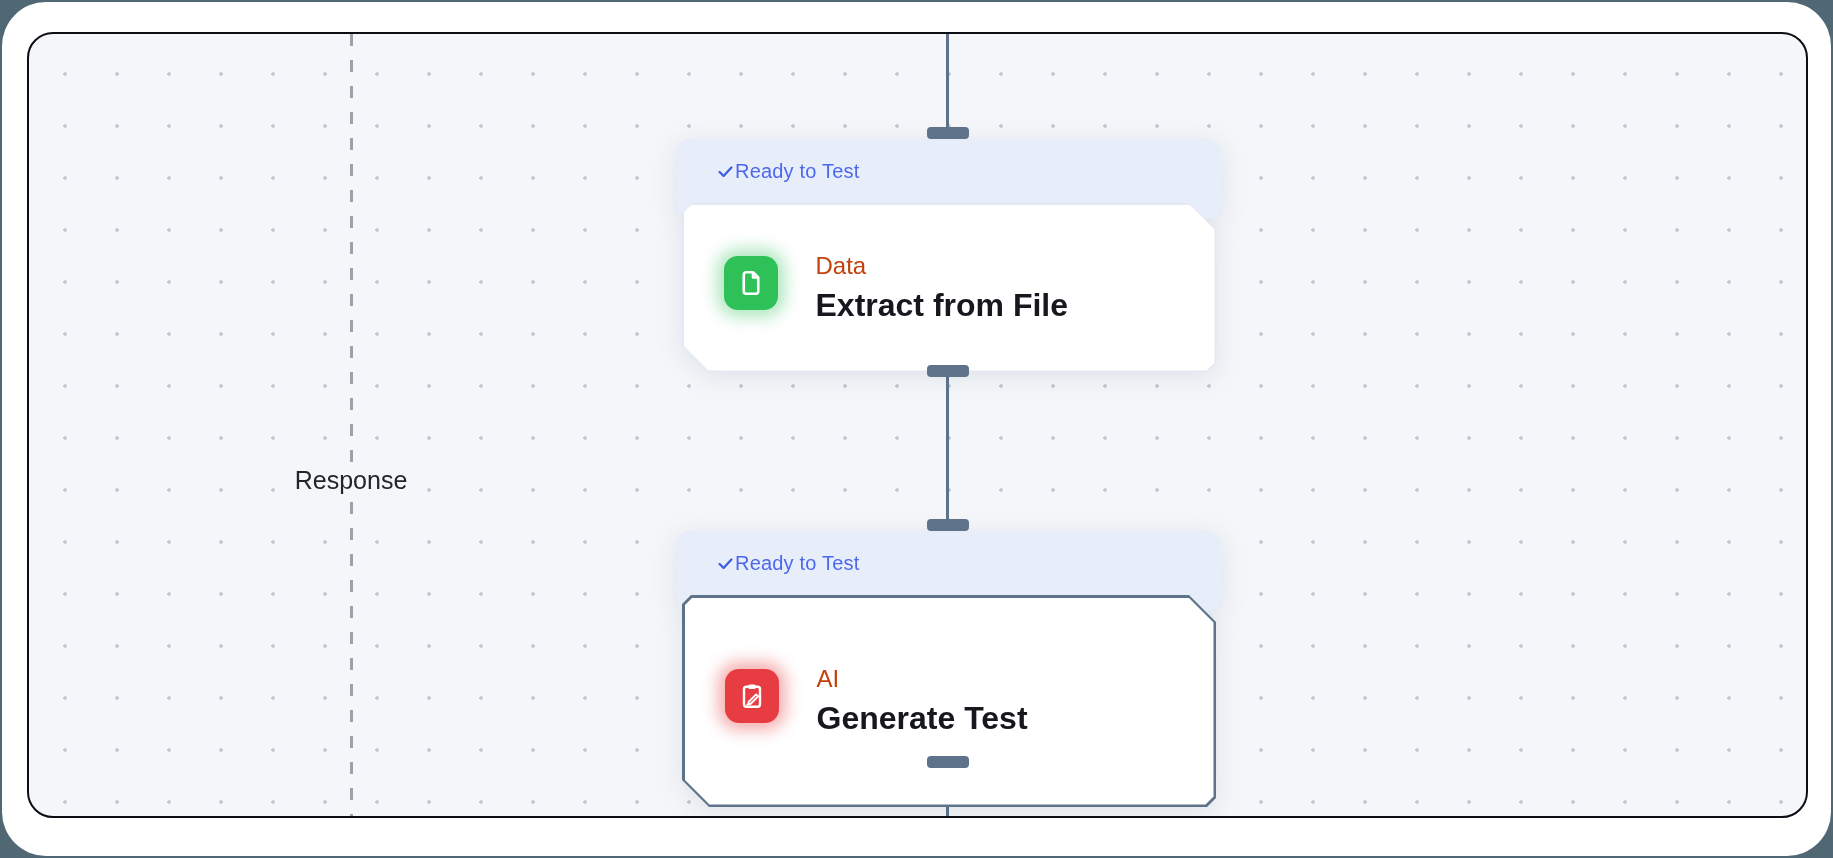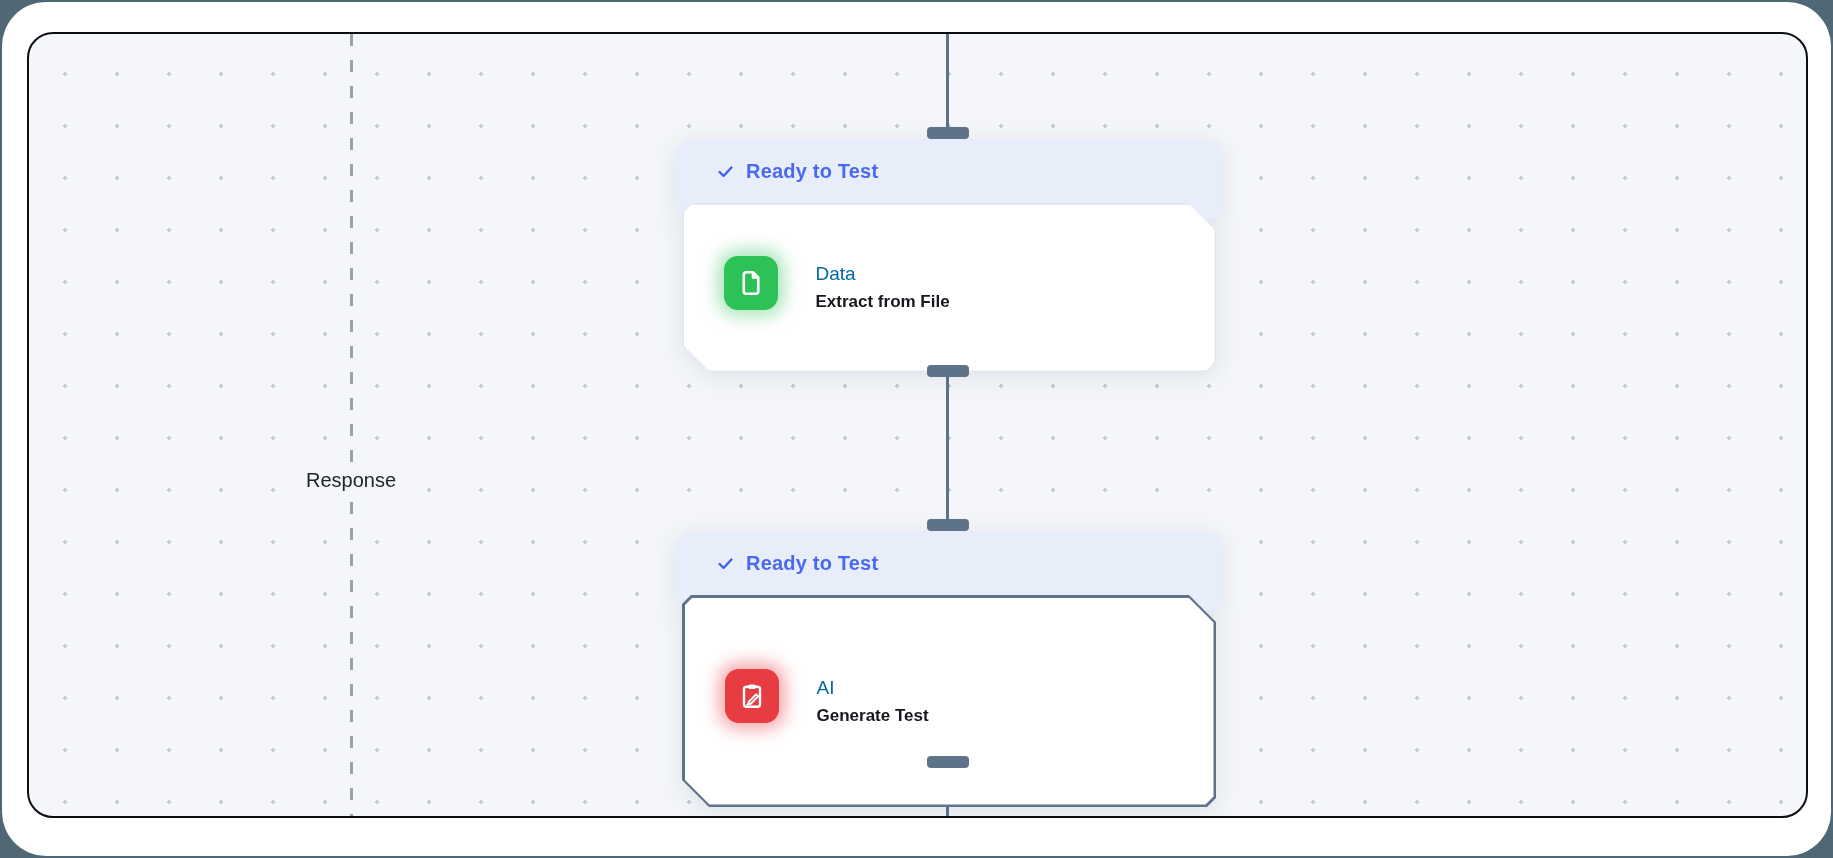--- a/index.html
+++ b/index.html
@@ -17,21 +17,21 @@
     background-size:52px 52px;background-position:10px 14px;
   }
 
   
   .divider{
     position:absolute;left:321px;top:0;bottom:0;width:2.5px;
     background:repeating-linear-gradient(to bottom,#9aa2ac 0 12px,rgba(0,0,0,0) 12px 26px);
   }
   .response-label{
     position:absolute;left:322px;top:446px;transform:translate(-50%,-50%);
-    background:#f4f6f9;padding:3px 6px;color:#21252c;font-size:20px;z-index:2;
+    background:#f4f6f9;padding:3px 6px;color:#21252c;font-size:25px;z-index:2;
   }
 
   
   .edge{position:absolute;left:917px;width:3px;background:#5e7389;}
   .edge-a{top:0;height:95px;}
   .edge-b{top:342px;height:145px;}
   .edge-c{top:733px;height:53px;}
   .handle{
     position:absolute;left:898px;width:42px;height:12px;border-radius:4px;
     background:#5e7389;z-index:6;
@@ -39,23 +39,23 @@
   .h1-top{top:93px;} .h1-bot{top:331px;}
   .h2-top{top:485px;} .h2-bot{top:722px;}
 
   
   .node{position:absolute;left:647px;width:546px;filter:drop-shadow(0 5px 12px rgba(28,48,86,0.10));}
   .node-1{top:105px;height:245px;}
   .node-2{top:497px;height:245px;}
 
   .badge{
     position:absolute;left:0;top:0;width:546px;height:80px;border-radius:14px;
-    background:#e8edfa;display:flex;align-items:center;gap:11px;
+    background:#e8edfa;display:flex;align-items:center;
     padding:0 0 16px 40px;box-sizing:border-box;z-index:1;
-    color:#4b69ee;font-size:20px;font-weight:700;letter-spacing:.2px;
+    color:#4b69ee;font-size:20px;font-weight:400;letter-spacing:.2px;
   }
   .badge svg{flex:0 0 auto;}
 
   .card{position:absolute;left:6px;top:64px;width:534px;z-index:3;}
   .node-1 .card{height:169px;}
   .node-2 .card{height:212px;}
   .card-border{
     position:absolute;inset:0;
     clip-path:polygon(0 9px,9px 0,calc(100% - 27px) 0,100% 27px,100% calc(100% - 9px),calc(100% - 9px) 100%,27px 100%,0 calc(100% - 27px));
   }
@@ -70,22 +70,22 @@
   .node-2 .card-inner{inset:2.5px;}
 
   .icon-tile{
     width:54px;height:54px;border-radius:14px;flex:0 0 auto;
     display:flex;align-items:center;justify-content:center;margin-top:-10px;
   }
   .icon-green{background:#2ec158;box-shadow:0 0 16px 7px rgba(46,193,88,0.38);}
   .icon-red{background:#e73c41;box-shadow:0 0 16px 7px rgba(231,60,65,0.42);}
 
   .texts{display:flex;flex-direction:column;gap:7px;}
-  .category{color:#0369a1;font-size:19px;}
-  .title{color:#16181d;font-size:17px;font-weight:700;}
+  .category{color:#c2410c;font-size:24px;}
+  .title{color:#16181d;font-size:32px;font-weight:700;}
 </style>
 </head>
 <body>
 
 <div class="stage">
   <div class="panel">
     <div class="canvas">
 
       <div class="divider"></div>
       <div class="response-label">Response</div>

